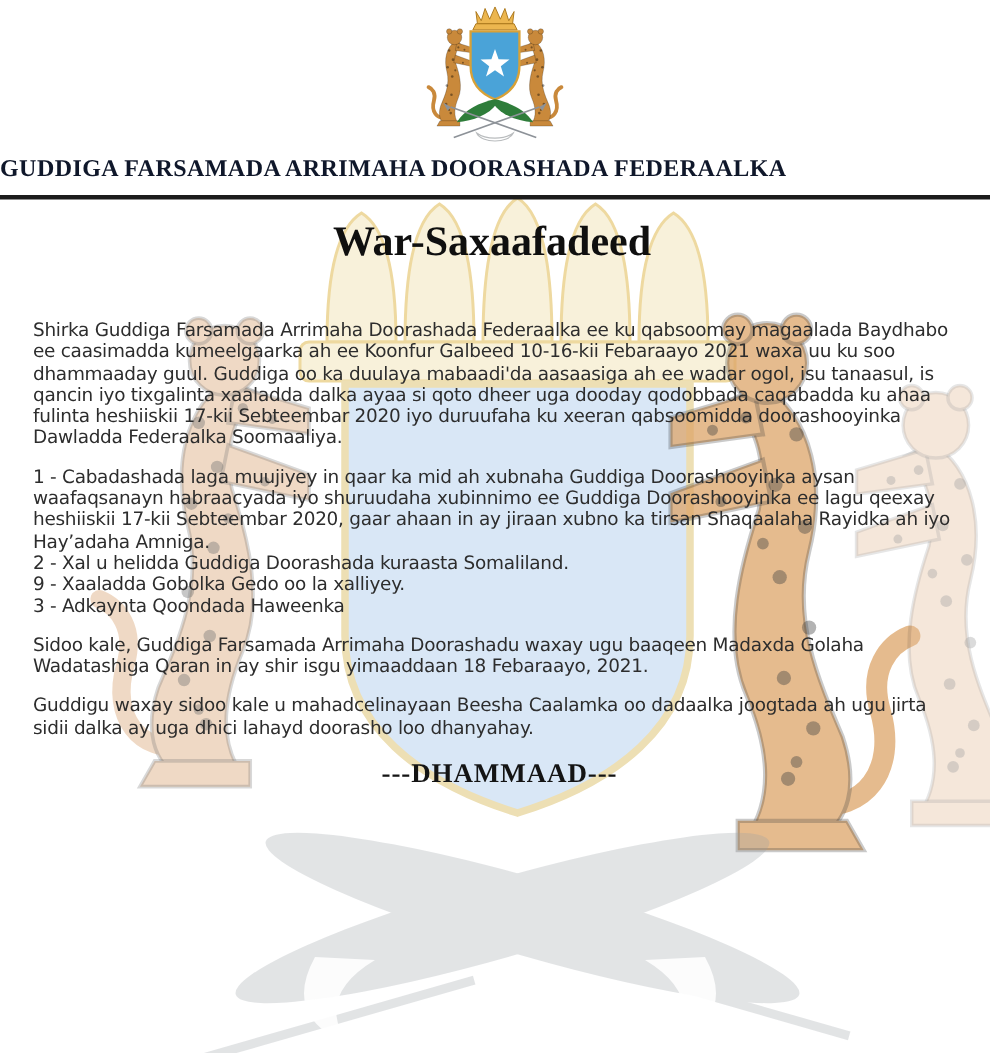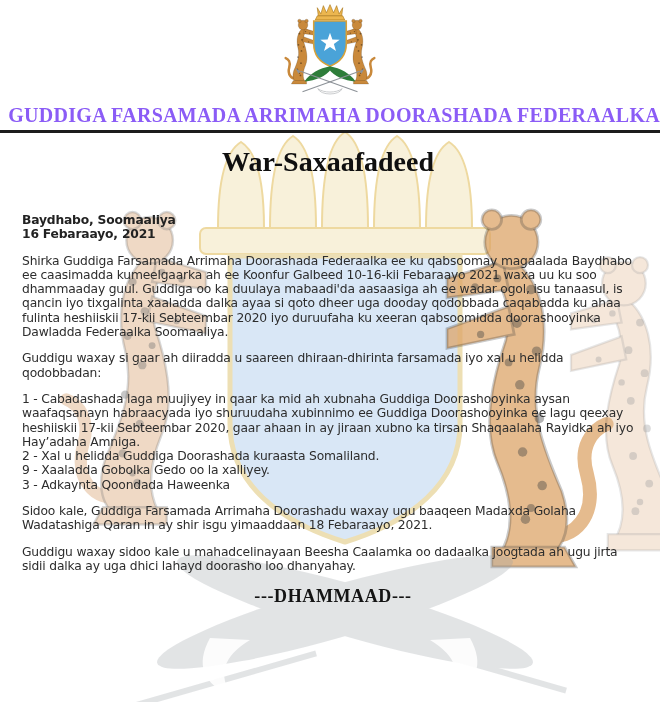--- a/index.html
+++ b/index.html
@@ -8,23 +8,23 @@
     overflow:hidden; font-family:"DejaVu Sans", sans-serif; color:#2d2d2d;
   }
   .defs { position:absolute; width:0; height:0; overflow:hidden; }
 
   
   .watermark { position:absolute; top:0; left:0; width:660px; height:702px; pointer-events:none; }
 
   
   .emblem-top { position:absolute; top:2px; left:50%; transform:translateX(-50%); width:112px; height:102px; }
   .org-name {
-    position:absolute; top:104px; left:0; width:660px; text-align:right;
-    font-family:"Liberation Serif", serif; font-weight:700; font-size:20px;
-    letter-spacing:0.3px; color:#8b5cf6; white-space:nowrap;
+    position:absolute; top:104px; left:0; width:660px; text-align:left;
+    font-family:"Liberation Serif", serif; font-weight:700; font-size:16px;
+    letter-spacing:0.3px; color:#0f172a; white-space:nowrap;
   }
   .divider { position:absolute; top:130px; left:0; width:660px; height:3px; background:#1c1c1c; }
   .doc-title {
     position:absolute; top:146px; left:0; width:656px; text-align:center;
     font-family:"Liberation Serif", serif; font-weight:700; font-size:28px; color:#0f0f0f;
   }
 
   
   .content {
     position:absolute; top:213px; left:22px; width:622px;
@@ -122,28 +122,23 @@
       <svg width="112" height="102" viewBox="0 0 220 200" xmlns="http://www.w3.org/2000/svg">
         <use href="#emblem"></use>
       </svg>
     </div>
     <div class="org-name">GUDDIGA FARSAMADA ARRIMAHA DOORASHADA FEDERAALKA</div>
     <div class="divider"></div>
     <div class="doc-title">War-Saxaafadeed</div>
   </header>
 
   <main class="content">
-    <div class="dateline">
-      <span>Baydhabo, Soomaaliya</span><br>
-      <span>16 Febaraayo, 2021</span>
-    </div>
 
     <p>Shirka Guddiga Farsamada Arrimaha Doorashada Federaalka ee ku qabsoomay magaalada Baydhabo ee caasimadda kumeelgaarka ah ee Koonfur Galbeed 10-16-kii Febaraayo 2021 waxa uu ku soo dhammaaday guul. Guddiga oo ka duulaya mabaadi'da aasaasiga ah ee wadar ogol, isu tanaasul, is qancin iyo tixgalinta xaaladda dalka ayaa si qoto dheer uga dooday qodobbada caqabadda ku ahaa fulinta heshiiskii 17-kii Sebteembar 2020 iyo duruufaha ku xeeran qabsoomidda doorashooyinka Dawladda Federaalka Soomaaliya.</p>
 
-    <p>Guddigu waxay si gaar ah diiradda u saareen dhiraan-dhirinta farsamada iyo xal u helidda qodobbadan:</p>
 
     <div class="list">
       <div>1 - Cabadashada laga muujiyey in qaar ka mid ah xubnaha Guddiga Doorashooyinka aysan waafaqsanayn habraacyada iyo shuruudaha xubinnimo ee Guddiga Doorashooyinka ee lagu qeexay heshiiskii 17-kii Sebteembar 2020, gaar ahaan in ay jiraan xubno ka tirsan Shaqaalaha Rayidka ah iyo Hay’adaha Amniga.</div>
       <div>2 - Xal u helidda Guddiga Doorashada kuraasta Somaliland.</div>
       <div>9 - Xaaladda Gobolka Gedo oo la xalliyey.</div>
       <div>3 - Adkaynta Qoondada Haweenka</div>
     </div>
 
     <p>Sidoo kale, Guddiga Farsamada Arrimaha Doorashadu waxay ugu baaqeen Madaxda Golaha Wadatashiga Qaran in ay shir isgu yimaaddaan 18 Febaraayo, 2021.</p>
     <p>Guddigu waxay sidoo kale u mahadcelinayaan Beesha Caalamka oo dadaalka joogtada ah ugu jirta sidii dalka ay uga dhici lahayd doorasho loo dhanyahay.</p>

